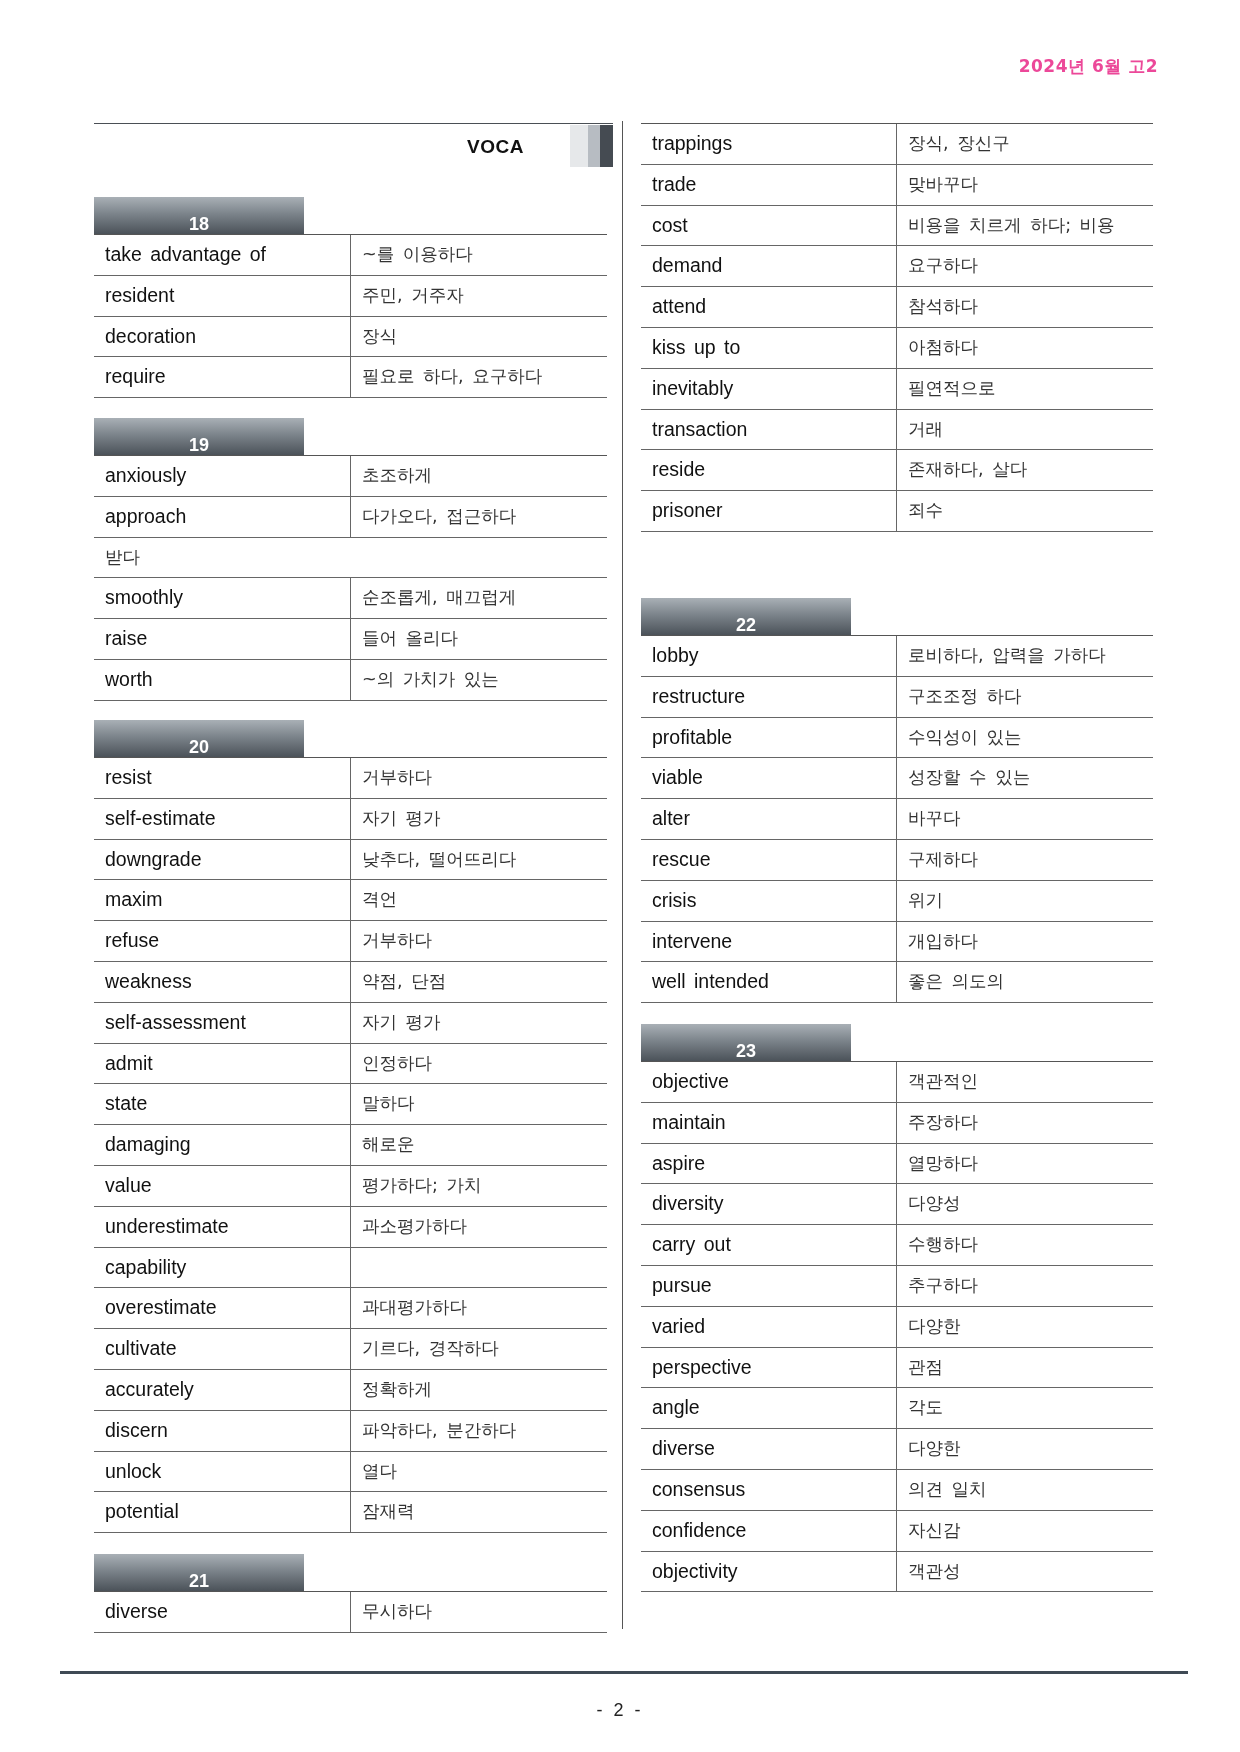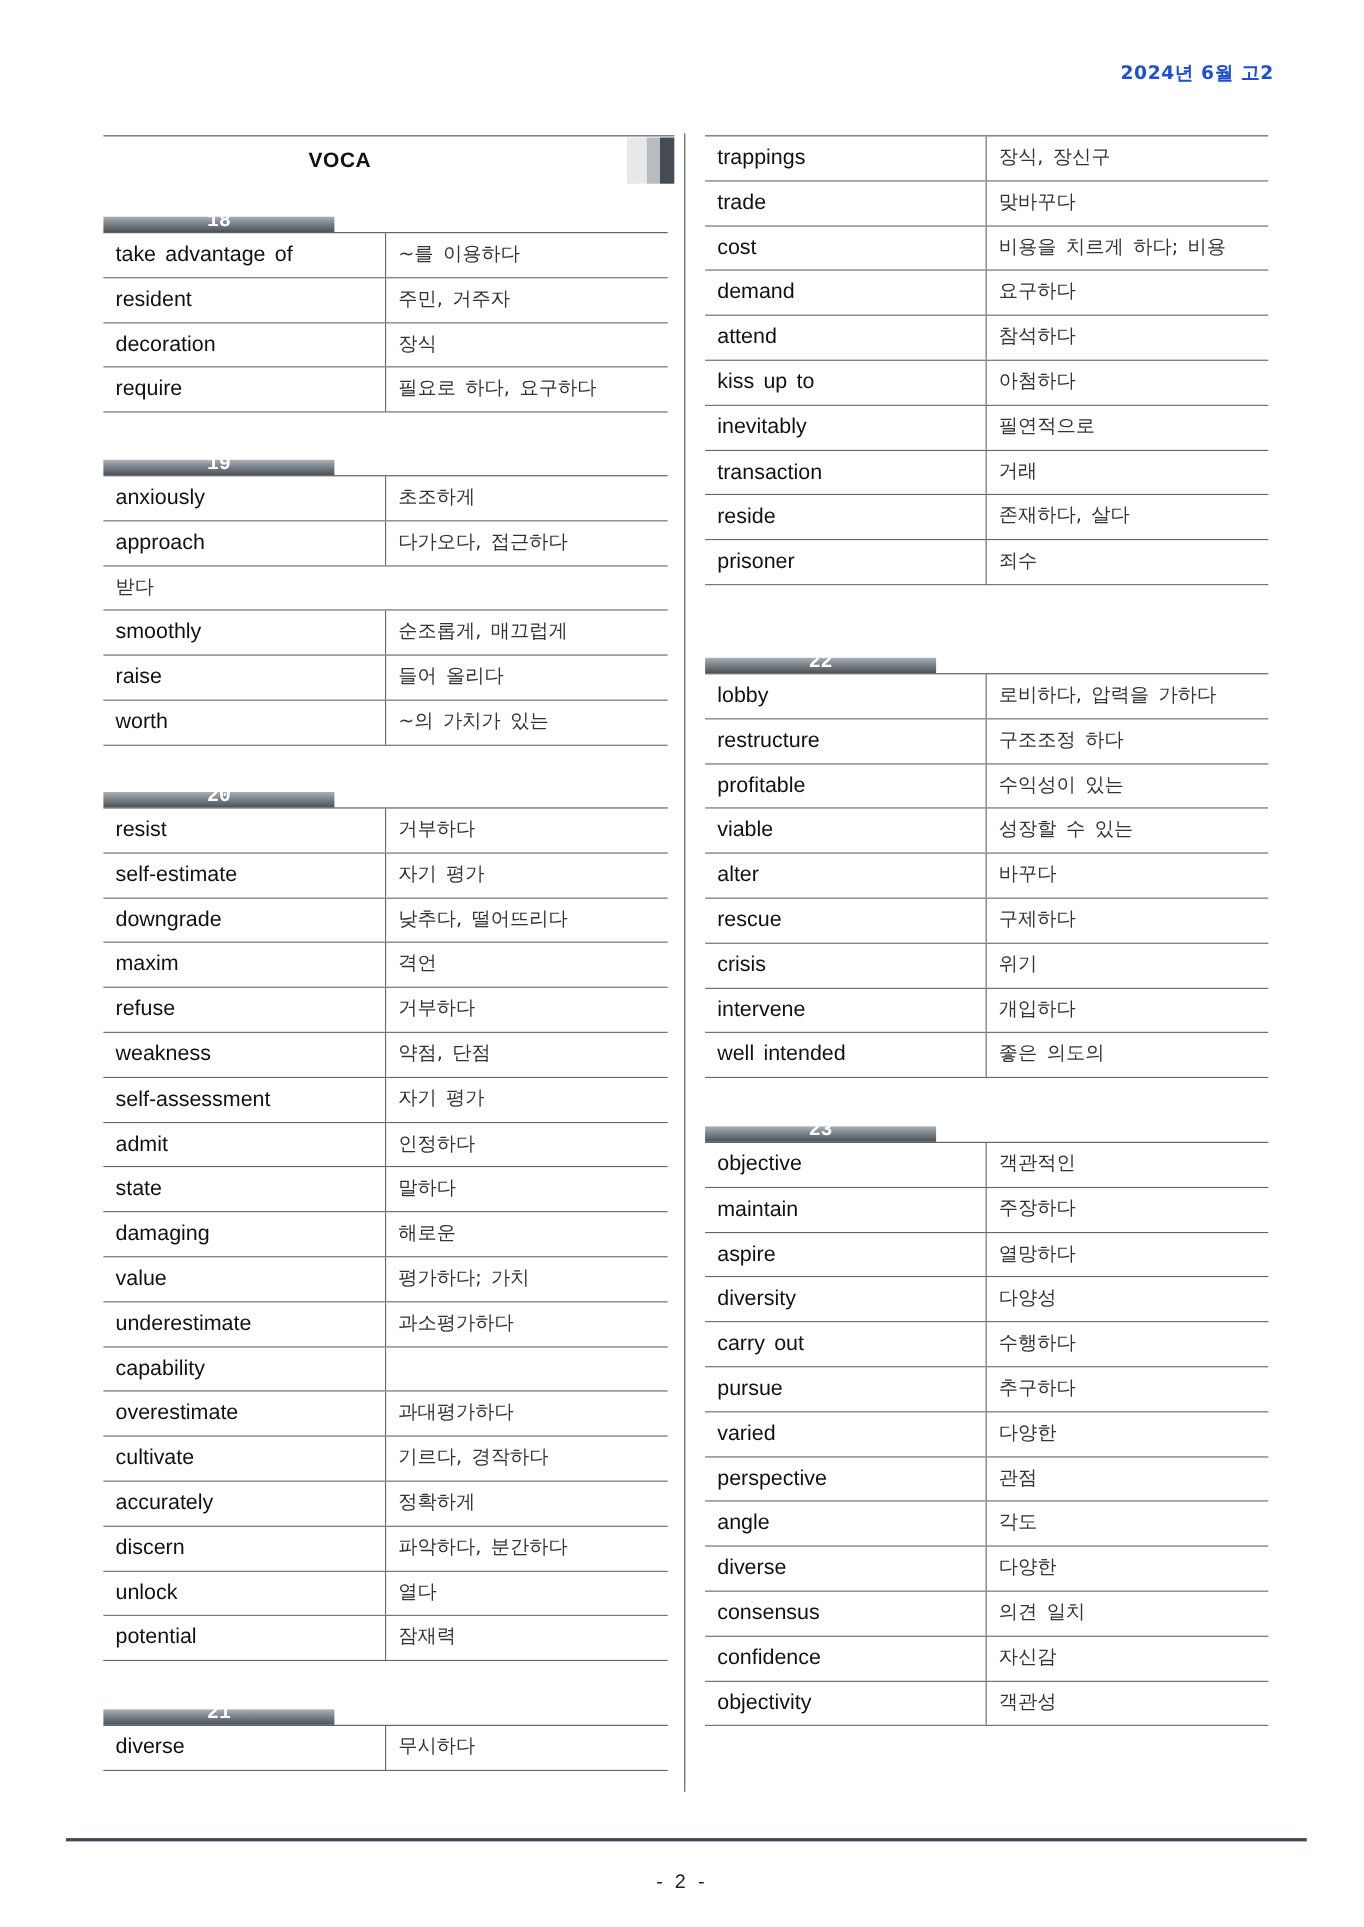--- a/index.html
+++ b/index.html
@@ -2,51 +2,51 @@
 <html><head>
 <meta charset="utf-8">
 <style>
   * { box-sizing: border-box; margin: 0; padding: 0; }
   html, body { width: 1240px; height: 1752px; background: #ffffff; overflow: hidden; }
   body { position: relative; font-family: "DejaVu Sans", "Liberation Sans", sans-serif; color: #111; }
 
   .page-header {
     position: absolute; right: 82px; top: 55px;
     font-size: 17px; font-weight: bold; letter-spacing: 0.5px;
-    font-family: "DejaVu Sans", sans-serif; color: #1d4ed8;
+    font-family: "DejaVu Sans", sans-serif; color: #ec4899;
   }
 
   .col { position: absolute; top: 0; }
   .col-left { left: 94px; width: 513px; }
   .col-right { left: 641px; width: 512px; }
 
   .center-divider {
     position: absolute; left: 622px; top: 121px; width: 1px; height: 1508px; background: #555;
   }
 
   .voca-box {
     position: absolute; left: 0; top: 123px; width: 519px; height: 44px;
     border-top: 1.5px solid #4a4f55;
   }
   .voca-title {
-    position: absolute; left: 0; width: 430px; top: 12px; text-align: center;
+    position: absolute; left: 0; width: 430px; top: 12px; text-align: right;
     font-size: 19px; font-weight: bold; font-family: "Liberation Sans", sans-serif;
     letter-spacing: 0.5px;
   }
   .voca-deco { position: absolute; top: 1px; height: 42px; }
   .voca-deco.d1 { left: 476px; width: 18px; background: #e6e8ea; }
   .voca-deco.d2 { left: 494px; width: 12px; background: #b7bcc2; }
   .voca-deco.d3 { left: 506px; width: 13px; background: #454b52; }
 
   .section { position: absolute; left: 0; width: 100%; }
   .badge {
-    position: relative; width: 210px; height: 14px;
+    position: relative; width: 210px; height: 37px;
     background: linear-gradient(#a9b0b6 0%, #7c848b 45%, #4b5259 100%);
     color: #fff; font-weight: bold; font-size: 18px;
-    font-family: Liberation Mono, monospace;
+    font-family: Liberation Sans, sans-serif;
   }
   .badge span { position: absolute; left: 0; width: 210px; text-align: center; bottom: 0px; line-height: 20px; }
 
   .vtable { width: 100%; border-top: 1.5px solid #555; }
   .vrow { display: flex; height: 40.8px; border-bottom: 1.5px solid #666; }
   .vrow .en {
     width: 257px; border-right: 1.5px solid #666;
     padding-left: 11px; font-size: 19.5px; line-height: 38px;
     font-family: "Liberation Sans", sans-serif; color: #111; white-space: nowrap;
     word-spacing: 3px;

